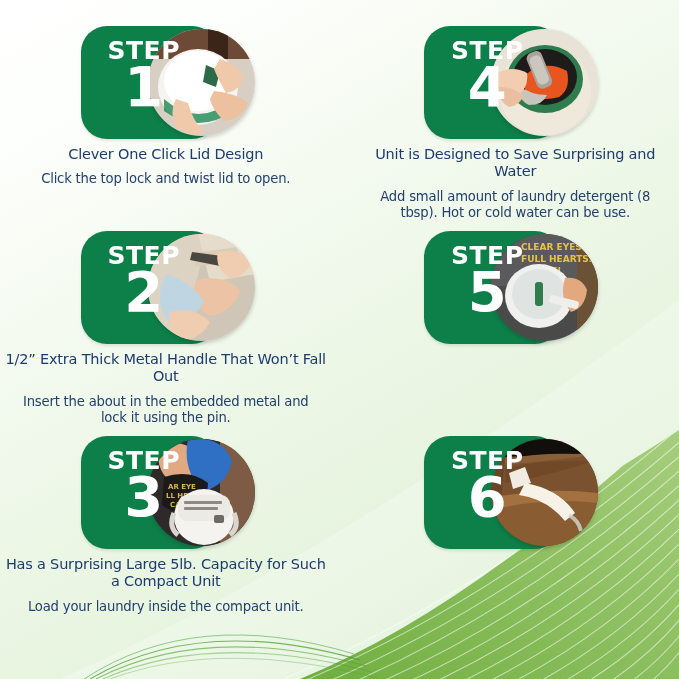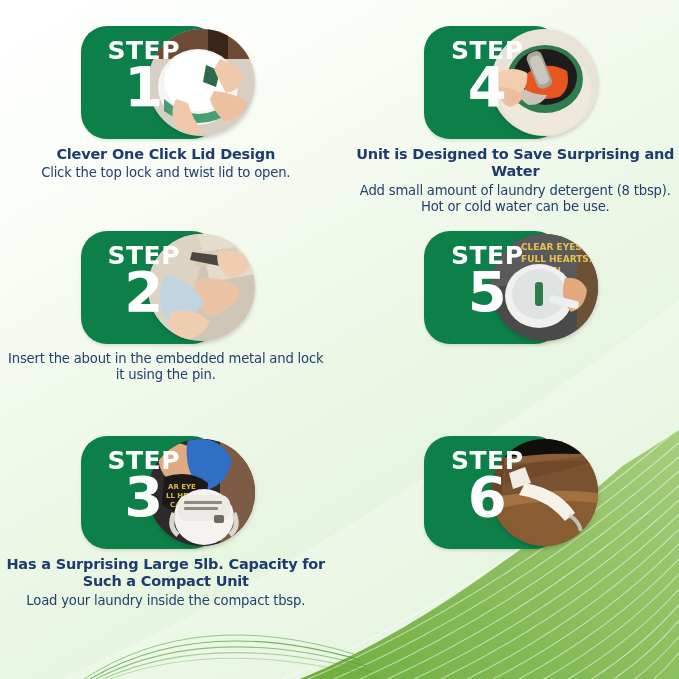--- a/index.html
+++ b/index.html
@@ -119,31 +119,31 @@
   
   .caption {
     width: 100%;
     text-align: center;
     padding: 0 6px;
     box-sizing: border-box;
   }
   .cap-title {
     color: #1d3b6e;
     font-size: 14.5px;
-    font-weight: bold;
+    font-weight: normal;
     line-height: 1.2;
     margin: 0 0 2px 0;
     font-family: "DejaVu Sans", sans-serif;
     letter-spacing: -0.2px;
   }
   .cap-body {
     color: #23406e;
     font-size: 13.2px;
     line-height: 1.22;
-    margin: 0;
+    margin: 8px;
     font-family: "DejaVu Sans", sans-serif;
     letter-spacing: -0.2px;
   }
 
   
   .col-left  .caption { transform: translateX(-2px); }
   .col-right .caption { transform: translateX(4px); }
 </style>
 </head>
 <body>
@@ -271,20 +271,21 @@
             <rect x="46" y="16" width="44" height="14" rx="3" fill="#d9cdb6" transform="rotate(-8 68 23)"></rect>
             <path d="M 44 18 l 30 4 -2 10 -30 -6 Z" fill="#4a4640"></path>
             <path d="M 70 18 q 22 -4 34 8 q -4 16 -22 18 q -16 -10 -12 -26 Z" fill="#f0cdb0"></path>
             <path d="M 48 46 q 28 -6 44 10 q -6 22 -30 26 q -22 -12 -14 -36 Z" fill="#ecc3a4"></path>
             <path d="M 18 40 q 26 8 38 28 q -10 18 -34 22 q -18 -22 -4 -50 Z" fill="#bfd6e2"></path>
             <path d="M 22 78 q 24 -6 40 10 q -8 16 -28 19 q -16 -10 -12 -29 Z" fill="#f0cdb0"></path>
           </svg>
         </div>
       </div>
       <div class="caption">
+        <p class="cap-title">1/2” Extra Thick Metal Handle That Won’t Fall Out</p>
         <p class="cap-body">Insert the about in the embedded metal and lock it using the pin.</p>
       </div>
     </div>
 
     <div class="step-card col-right">
       <div class="badge">
         <div class="badge-plate"></div>
         <div class="badge-text">
           <span class="badge-word">STEP</span>
           <span class="badge-num">5</span>
@@ -332,21 +333,21 @@
             <rect x="36" y="62" width="38" height="3" rx="1" fill="#8d8a84"></rect>
             <rect x="36" y="68" width="34" height="3" rx="1" fill="#8d8a84"></rect>
             <rect x="66" y="76" width="10" height="8" rx="2" fill="#6d6a64"></rect>
             <path d="M 26 74 q -6 14 4 22" stroke="#d9d6cf" stroke-width="5" fill="none"></path>
             <path d="M 86 74 q 6 14 -4 22" stroke="#d9d6cf" stroke-width="5" fill="none"></path>
           </svg>
         </div>
       </div>
       <div class="caption">
         <p class="cap-title">Has a Surprising Large 5lb. Capacity for Such a Compact Unit</p>
-        <p class="cap-body">Load your laundry inside the compact tbsp.</p>
+        <p class="cap-body">Load your laundry inside the compact unit.</p>
       </div>
     </div>
 
     <div class="step-card col-right">
       <div class="badge">
         <div class="badge-plate"></div>
         <div class="badge-text">
           <span class="badge-word">STEP</span>
           <span class="badge-num">6</span>
         </div>

